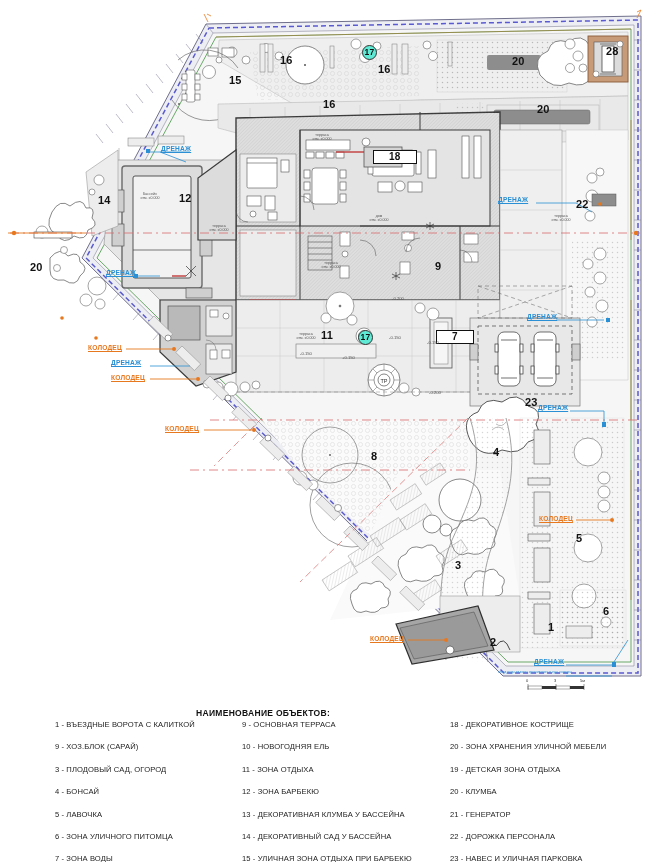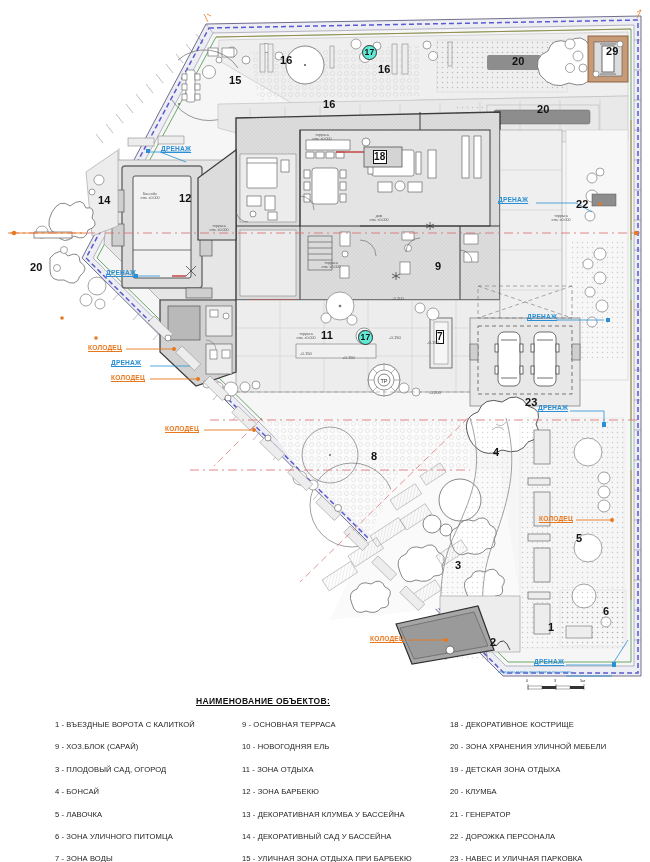--- a/index.html
+++ b/index.html
@@ -13,21 +13,21 @@
   #plan-wrap{position:absolute;left:0;top:0;width:650px;height:690px;}
   #plan-svg{display:block;width:650px;height:690px;}
 
   
   .zlabel{
     position:absolute;font-size:10px;font-weight:bold;color:#111;
     line-height:1;letter-spacing:.2px;white-space:nowrap;
   }
   .zlabel.big{font-size:11px;}
   .zlabel.boxed{
-    border:1.3px solid #111;background:#fff;padding:1px 0;
+    border:1.3px solid #111;background:#fff;padding:1px 15px;
     font-size:10px;line-height:10px;
   }
   .zlabel.circled{
     border:1.1px solid #333;background:#5eead4;border-radius:50%;
     width:13px;height:13px;display:flex;align-items:center;justify-content:center;
     font-size:8.5px;padding:0;
   }
   
   .anno{
     position:absolute;font-size:3.6px;color:#555;line-height:1.25;
@@ -40,22 +40,22 @@
   .callout{
     position:absolute;font-size:6.6px;font-weight:bold;letter-spacing:.2px;
     white-space:nowrap;text-decoration:underline;
   }
   .callout.kolodec{color:#e8781e;}
   .callout.drenazh{color:#2a8fd4;}
 
   
   #legend{position:absolute;left:0;top:690px;width:650px;height:172px;}
   #legend-title{
-    position:absolute;left:196px;top:6px;font-size:8.5px;font-weight:bold;
-    text-decoration:underline;letter-spacing:.3px;color:#111;
+    position:absolute;left:196px;top:18px;font-size:8.5px;font-weight:bold;
+    letter-spacing:.3px;color:#111;
   }
   .legend-col{position:absolute;top:24px;}
   #legend-col-1{left:55px;}
   #legend-col-2{left:242px;}
   #legend-col-3{left:450px;}
   .legend-item{
     font-size:7.6px;color:#1b1b1b;letter-spacing:.1px;
     height:22.4px;line-height:22.4px;white-space:nowrap;
   }
 </style>
@@ -710,21 +710,21 @@
   <div class="zlabel big" style="left:98px;top:195px">14</div>
   <div class="zlabel big" style="left:229px;top:75px">15</div>
   <div class="zlabel big" style="left:280px;top:55px">16</div>
   <div class="zlabel big" style="left:378px;top:64px">16</div>
   <div class="zlabel big" style="left:323px;top:99px">16</div>
   <div class="zlabel circled" style="left:362px;top:45px">17</div>
   <div class="zlabel circled" style="left:358px;top:330px">17</div>
   <div class="zlabel boxed" style="left:373px;top:150px">18</div>
   <div class="zlabel big" style="left:512px;top:56px">20</div>
   <div class="zlabel big" style="left:537px;top:104px">20</div>
-  <div class="zlabel big" style="left:606px;top:46px">29</div>
+  <div class="zlabel big" style="left:606px;top:46px">28</div>
   <div class="zlabel big" style="left:576px;top:199px">22</div>
   <div class="zlabel big" style="left:525px;top:397px">23</div>
 
   <div class="anno" style="left:128px;top:192px;width:44px">Бассейн<br>отм. ±0.000</div>
   <div class="anno" style="left:198px;top:224px;width:42px">терраса<br>отм. ±0.000</div>
   <div class="anno" style="left:301px;top:133px;width:42px">терраса<br>отм. ±0.000</div>
   <div class="anno" style="left:310px;top:261px;width:42px">терраса<br>отм. ±0.000</div>
   <div class="anno" style="left:285px;top:332px;width:42px">терраса<br>отм. ±0.000</div>
   <div class="anno" style="left:358px;top:214px;width:42px">дом<br>отм. ±0.000</div>
   <div class="anno" style="left:540px;top:214px;width:42px">терраса<br>отм. ±0.000</div>

